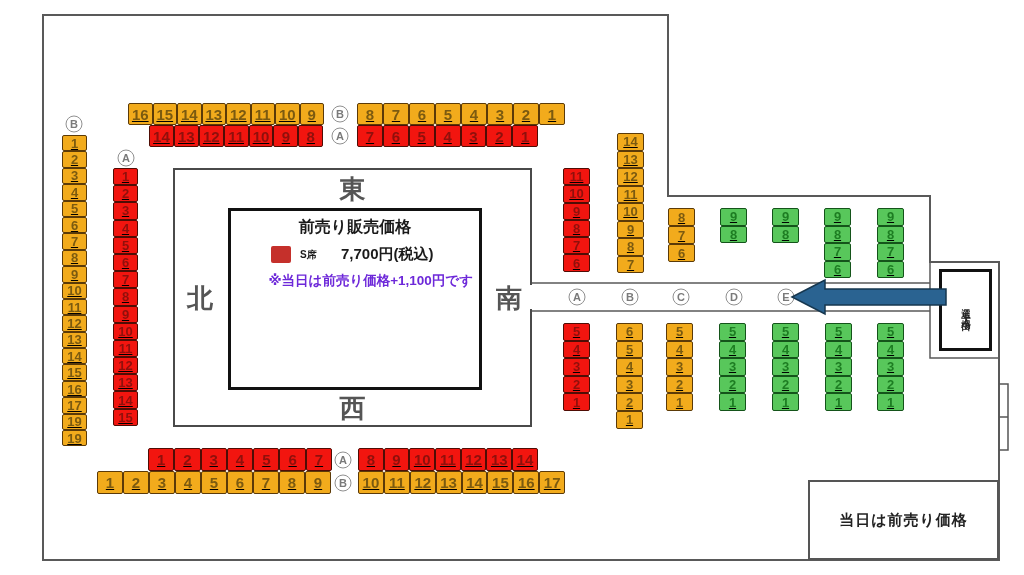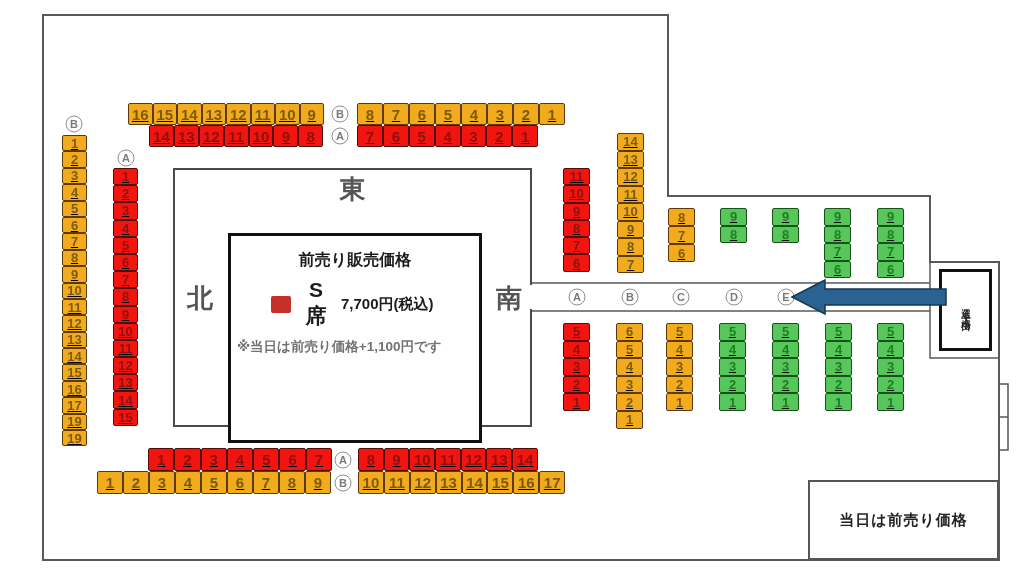--- a/index.html
+++ b/index.html
@@ -7,30 +7,30 @@
          font-family:"Liberation Sans","DejaVu Sans",sans-serif;overflow:hidden;}
   svg.lines{position:absolute;left:0;top:0;z-index:1;}
   .stage{position:absolute;left:173px;top:168px;width:359px;height:259px;
          border:2px solid #4a4a4a;box-sizing:border-box;z-index:2;background:transparent;}
   .compass{position:absolute;color:#555;font-size:26px;font-weight:bold;line-height:1;}
   .c-top{top:6px;left:50%;transform:translateX(-50%);}
   .c-left{left:12px;top:50%;transform:translateY(-50%);}
   .c-right{right:8px;top:50%;transform:translateY(-50%);}
   .c-bottom{bottom:4px;left:50%;transform:translateX(-50%);}
   .gap-cover{position:absolute;left:528px;top:285px;width:7px;height:24px;background:#fff;z-index:3;}
-  .price-box{position:absolute;left:228px;top:208px;width:254px;height:210px;
+  .price-box{position:absolute;left:228px;top:208px;width:254px;height:182px;
              border:3px solid #111;box-sizing:border-box;background:#fff;
-             padding:14px 6px 4px 6px;z-index:4;margin-top:25px;}
+             padding:6px 6px 4px 6px;z-index:4;}
   .pb-title{text-align:center;font-weight:bold;font-size:16px;color:#1a1a1a;}
   .legend-row{display:flex;align-items:center;gap:9px;margin:7px 0 0 34px;}
   .swatch{width:20px;height:17px;border-radius:2px;flex:0 0 auto;}
-  .lr-class{font-weight:bold;font-size:21px;color:#1a1a1a;width:32px;text-align:center;}
+  .lr-class{font-weight:bold;font-size:10px;color:#1a1a1a;width:32px;}
   .lr-price{font-weight:bold;font-size:15px;color:#1a1a1a;}
   .pb-notes{margin-top:8px;}
-  .note{text-align:left;font-weight:bold;font-size:13.5px;color:#737373;margin-top:4px;white-space:nowrap;}
+  .note{text-align:right;font-weight:bold;font-size:13.5px;color:#6d28d9;margin-top:4px;white-space:nowrap;}
   #seats{position:absolute;left:0;top:0;width:1024px;height:575px;z-index:5;}
   .seat-group{position:absolute;display:flex;text-decoration:underline;}
   .seat-group.v{flex-direction:column;}
   .seat{box-sizing:border-box;border:1.6px solid;display:flex;align-items:center;
         justify-content:center;font-weight:bold;border-radius:2px;line-height:1;}
   .circle-label{position:absolute;width:17px;height:17px;border:1.5px solid #909090;
         border-radius:50%;color:#7a7a7a;font-size:11px;font-weight:bold;display:flex;
         align-items:center;justify-content:center;transform:translate(-50%,-50%);
         box-sizing:border-box;background:transparent;line-height:1;}
   .entrance{position:absolute;left:939px;top:269px;width:53px;height:82px;border:3px solid #111;

